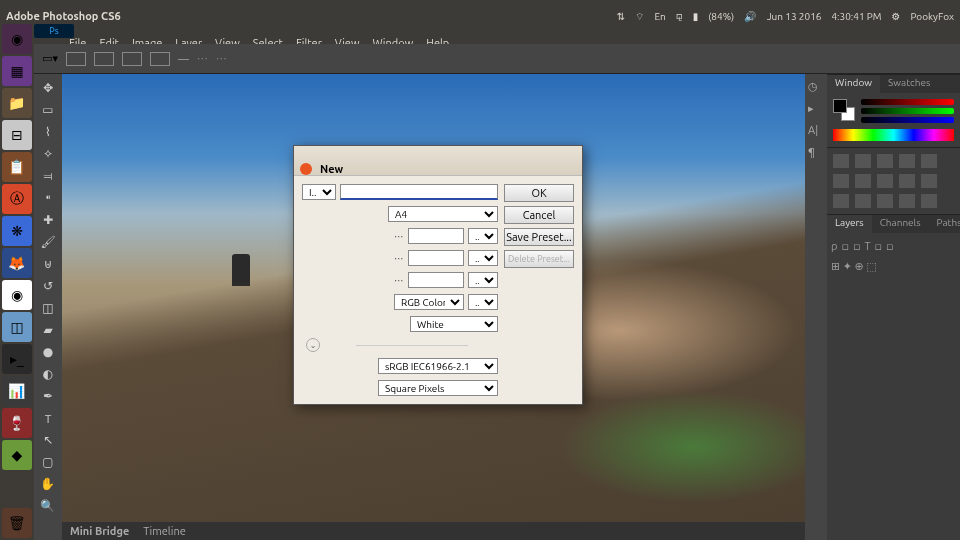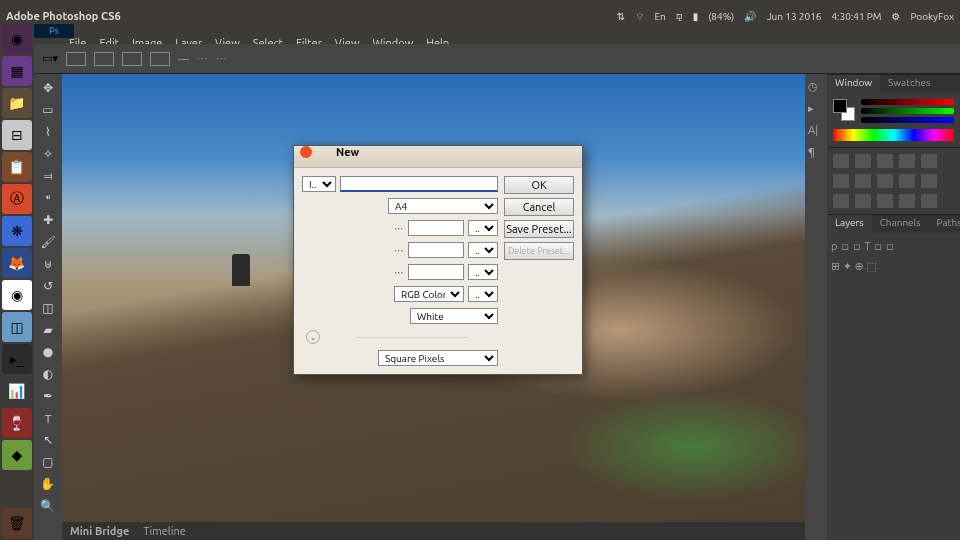--- a/index.html
+++ b/index.html
@@ -37,21 +37,21 @@
 .sliders{flex:1;display:flex;flex-direction:column;gap:3px}
 .sliders .sl{height:6px;border-radius:2px}
 .spectrum{height:12px;margin:0 6px 6px;background:linear-gradient(90deg,red,yellow,lime,cyan,blue,magenta,red)}
 .adjustpanel{padding:6px;display:flex;flex-wrap:wrap;gap:6px}
 .adjustpanel .ai{width:16px;height:14px;background:#555}
 .layerspanel{flex:1;padding:4px;color:#999;font-size:10px}
 .layerspanel .lrow{height:18px;display:flex;align-items:center;gap:4px;margin-bottom:2px}
 .layerspanel select{background:#4a4a4a;color:#ccc;border:1px solid #222;font-size:9px;height:14px}
 
 .dialog{position:absolute;left:293px;top:145px;width:290px;background:#f0ebe2;border:1px solid #555;box-shadow:3px 3px 12px rgba(0,0,0,.5);z-index:10}
-.dlg-title{height:22px;background:linear-gradient(#e8e2d6,#d8d0c0);display:flex;align-items:flex-start;gap:24px;padding:0 6px;border-bottom:1px solid #bbb}
+.dlg-title{height:30px;background:linear-gradient(#e8e2d6,#d8d0c0);display:flex;align-items:flex-end;gap:8px;padding:0 6px;border-bottom:1px solid #bbb}
 .dlg-title .cls{width:12px;height:12px;border-radius:50%;background:#e95420}
 .dlg-title b{font-size:11px}
 .dlg-body{display:flex;padding:8px;gap:6px}
 .dlg-left{flex:1;display:flex;flex-direction:column;gap:6px}
 .dlg-right{width:70px;display:flex;flex-direction:column;gap:4px}
 .btn{background:linear-gradient(#f8f8f8,#dcdcdc);border:1px solid #888;height:18px;font-size:11px;cursor:pointer}
 .btn:disabled{color:#aaa}
 .fld{display:flex;align-items:center;gap:4px;justify-content:flex-end}
 .fld label{font-size:10px;color:#555;width:28px;text-align:right;white-space:nowrap;overflow:hidden}
 .fld input,.fld select{border:1px solid #888;background:#fff;height:16px;font-size:10px;padding:0 2px}
@@ -258,20 +258,23 @@
           <select style="width:30px"><option>...</option></select>
         </div>
       <div class="fld">
           <select style="width:88px"><option>White</option></select>
         </div>
       <div style="display:flex;align-items:center;gap:6px">
           <div class="chev">⌄</div>
           <div class="sep" style="flex:1"></div>
         </div>
       <div class="fld">
+          <select style="width:120px"><option>sRGB IEC61966-2.1</option></select>
+        </div>
+      <div class="fld">
           <select style="width:120px"><option>Square Pixels</option></select>
         </div>
     </div>
     <div class="dlg-right">
       <button class="btn">OK</button>
       <button class="btn">Cancel</button>
       <button class="btn" style="font-size:11px">Save Preset...</button>
       <button class="btn" style="font-size:9px" disabled="">Delete Preset...</button>
     </div>
   </div>

